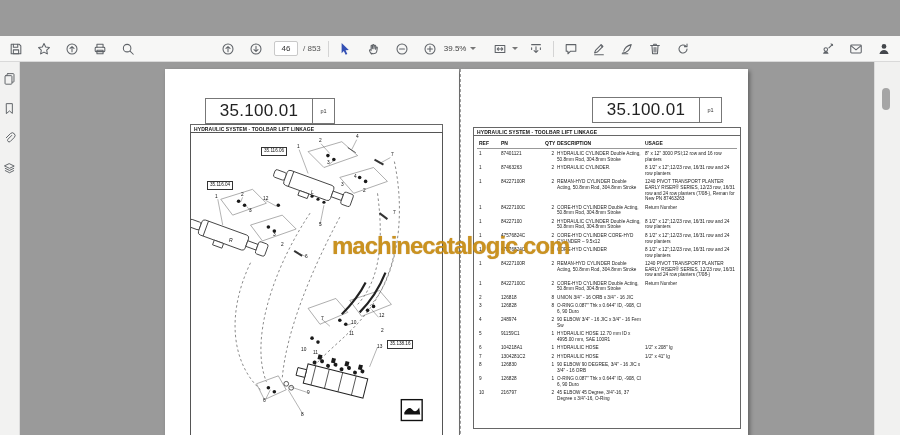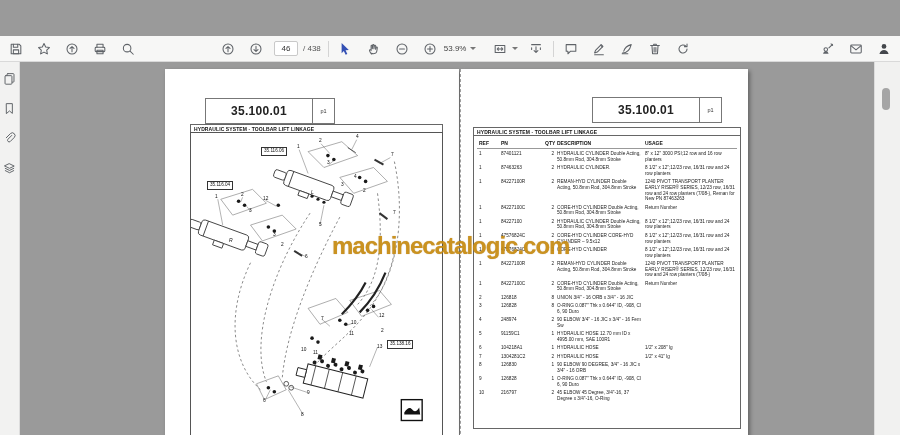--- a/index.html
+++ b/index.html
@@ -22,21 +22,21 @@
   .sbtn{width:16px;height:16px;display:flex;align-items:center;justify-content:center;color:#606468;}
   .sbtn svg{width:13px;height:13px;stroke:currentColor;fill:none;stroke-width:1.2;stroke-linecap:round;stroke-linejoin:round;}
 
   
   .content{position:absolute;left:20px;top:26px;width:854px;height:403px;background:#9a9a9a;overflow:hidden;}
   .page{position:absolute;top:7px;height:395px;background:#fff;box-shadow:2px 2px 4px rgba(0,0,0,.35);}
   .page-left{left:145px;width:294px;}
   .page-right{left:440px;width:288px;border-left:1px dashed #9d9d9d;}
 
   .titleblock{position:absolute;display:flex;border:1px solid #777;background:#fff;}
-  .titleblock .code{width:106px;height:24px;display:flex;align-items:center;justify-content:center;font-weight:bold;font-size:12px;color:#222;letter-spacing:.3px;}
+  .titleblock .code{width:106px;height:24px;display:flex;align-items:center;justify-content:center;font-weight:normal;font-size:17px;color:#222;letter-spacing:.3px;}
   .titleblock .psub{width:22px;height:24px;border-left:1px solid #777;display:flex;align-items:center;justify-content:center;font-size:5.5px;color:#333;}
   .tb-left{left:40px;top:29px;}
   .tb-right{right:26px;top:28px;}
 
   .secthead{position:absolute;border:1px solid #666;background:#fff;font-weight:bold;font-size:5px;color:#111;display:flex;align-items:center;padding-left:3px;letter-spacing:.1px;}
   .sh-left{left:25px;top:55px;width:253px;height:9px;}
   .sh-right{left:12px;top:58px;width:268px;height:9px;}
 
   
   .diagram{position:absolute;left:25px;top:63px;width:253px;height:324px;border:1px solid #555;background:#fff;}
@@ -120,21 +120,21 @@
       </div>
     <div class="gap8"></div>
     <div class="tbtn">
         <svg viewBox="0 0 16 16">
           <circle cx="8" cy="8" r="5.7"></circle>
           <path d="M8 5v5.8M5.7 8.6L8 10.8l2.3-2.2"></path>
         </svg>
       </div>
     <div class="gap8"></div>
     <div class="pagebox">46</div>
-    <div class="pagetotal">/ 438</div>
+    <div class="pagetotal">/ 853</div>
     <div class="divider"></div>
     <div class="tbtn">
         <svg viewBox="0 0 16 16">
           <path d="M3 1l8.2 8-3.7.4 2 4.4-1.9.9-2.1-4.5L3 12.8z" fill="#3450B4" stroke="none"></path>
         </svg>
       </div>
     <div class="gap8"></div>
     <div class="tbtn">
         <svg viewBox="0 0 16 16">
           <path d="M5.2 13.8c-1.4-1.8-2.8-4.2-2.2-4.8.5-.5 1.3.1 1.7.8V4.4c0-.9 1.3-.9 1.4 0v3.4l.4-4.2c.1-.9 1.4-.8 1.4.1v4.1l.6-3.6c.2-.9 1.4-.7 1.4.2l-.1 3.9.7-2.2c.3-.8 1.4-.5 1.3.4-.2 1.7-.5 4-1 5.2-.8 1.6-4.1 2.1-5.6 1.1z"></path>
@@ -147,21 +147,21 @@
           <path d="M5.2 8h5.6"></path>
         </svg>
       </div>
     <div class="gap8"></div>
     <div class="tbtn">
         <svg viewBox="0 0 16 16">
           <circle cx="8" cy="8" r="5.7"></circle>
           <path d="M5.2 8h5.6M8 5.2v5.6"></path>
         </svg>
       </div>
-    <div class="zoomtxt">53.9%</div>
+    <div class="zoomtxt">39.5%</div>
     <div class="caret"></div>
 
     <div class="gap14"></div>
     <div class="tbtn">
         <svg viewBox="0 0 16 16">
           <rect x="2.5" y="4" width="11" height="8"></rect>
           <path d="M4.8 8h6.4M6.2 6.5L4.8 8l1.4 1.5M9.8 6.5L11.2 8 9.8 9.5"></path>
         </svg>
       </div>
     <div class="caret"></div>

